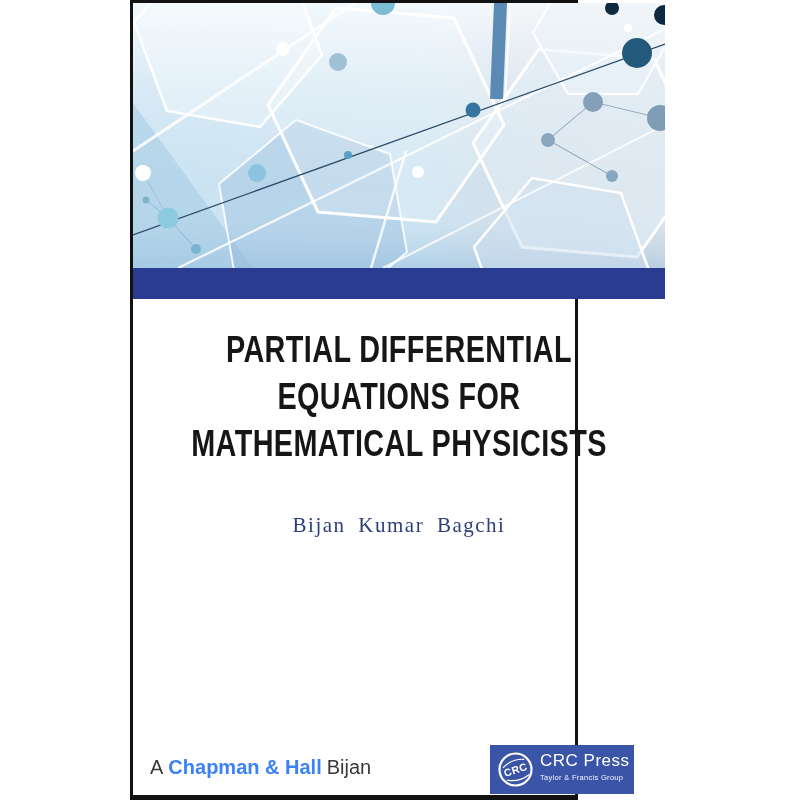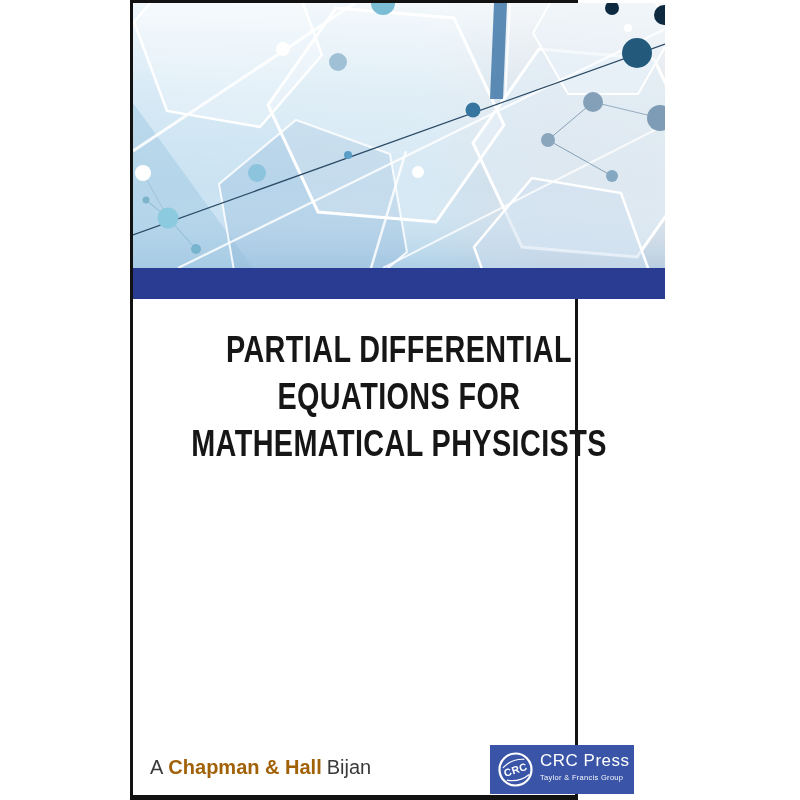--- a/index.html
+++ b/index.html
@@ -23,21 +23,21 @@
     position:absolute;left:0;top:323px;width:532px;text-align:center;
     color:var(--title);font-weight:700;font-size:36px;line-height:47px;
     letter-spacing:.5px;transform:scaleX(.80);transform-origin:50% 0;
   }
   .author{
     position:absolute;left:0;top:510px;width:532px;text-align:center;
     font-family:"Liberation Serif",serif;font-size:21px;color:var(--author);
     letter-spacing:1.5px;word-spacing:6px;
   }
   .imprint{position:absolute;left:17px;top:753px;font-size:20px;color:#3a3a3a;white-space:nowrap;}
-  .imprint .bold{font-weight:700;color:#a16207;margin:0 5px;}
+  .imprint .bold{font-weight:700;color:#3b82f6;margin:0 5px;}
   .crc{
     position:absolute;left:357px;top:742px;width:144px;height:49px;
     background:var(--crcbox);color:#ffffff;
   }
   .crc-badge{position:absolute;left:7px;top:6px;width:37px;height:37px;}
   .crc-text{position:absolute;left:50px;top:7px;line-height:1;}
   .crc-name{font-size:17px;font-weight:400;letter-spacing:.5px;}
   .crc-tag{font-size:7.5px;letter-spacing:.3px;margin-top:5px;opacity:.95;}
 </style>
 </head>
@@ -108,20 +108,21 @@
   </div>
 
   <div class="band"></div>
 
   <div class="title">
     <div>PARTIAL DIFFERENTIAL</div>
     <div>EQUATIONS FOR</div>
     <div>MATHEMATICAL PHYSICISTS</div>
   </div>
 
+  <div class="author">Bijan Kumar Bagchi</div>
 
   <div class="imprint"><span>A</span><span class="bold">Chapman &amp; Hall</span><span>Bijan</span></div>
 
   <div class="crc">
     <svg class="crc-badge" viewBox="0 0 37 37">
       <circle cx="18.5" cy="18.5" r="16" fill="none" stroke="#ffffff" stroke-width="2.2"></circle>
       <g transform="rotate(-18 18.5 18.5)">
         <path d="M7,13 Q18.5,7 30,11.5" fill="none" stroke="#ffffff" stroke-width="1.2"></path>
         <path d="M7,26 Q18.5,32 30,27.5" fill="none" stroke="#ffffff" stroke-width="1.2"></path>
         <text x="18.5" y="22.5" text-anchor="middle" fill="#ffffff" font-family="Liberation Sans, sans-serif" font-size="10.5" font-weight="700" letter-spacing="0.5">CRC</text>

